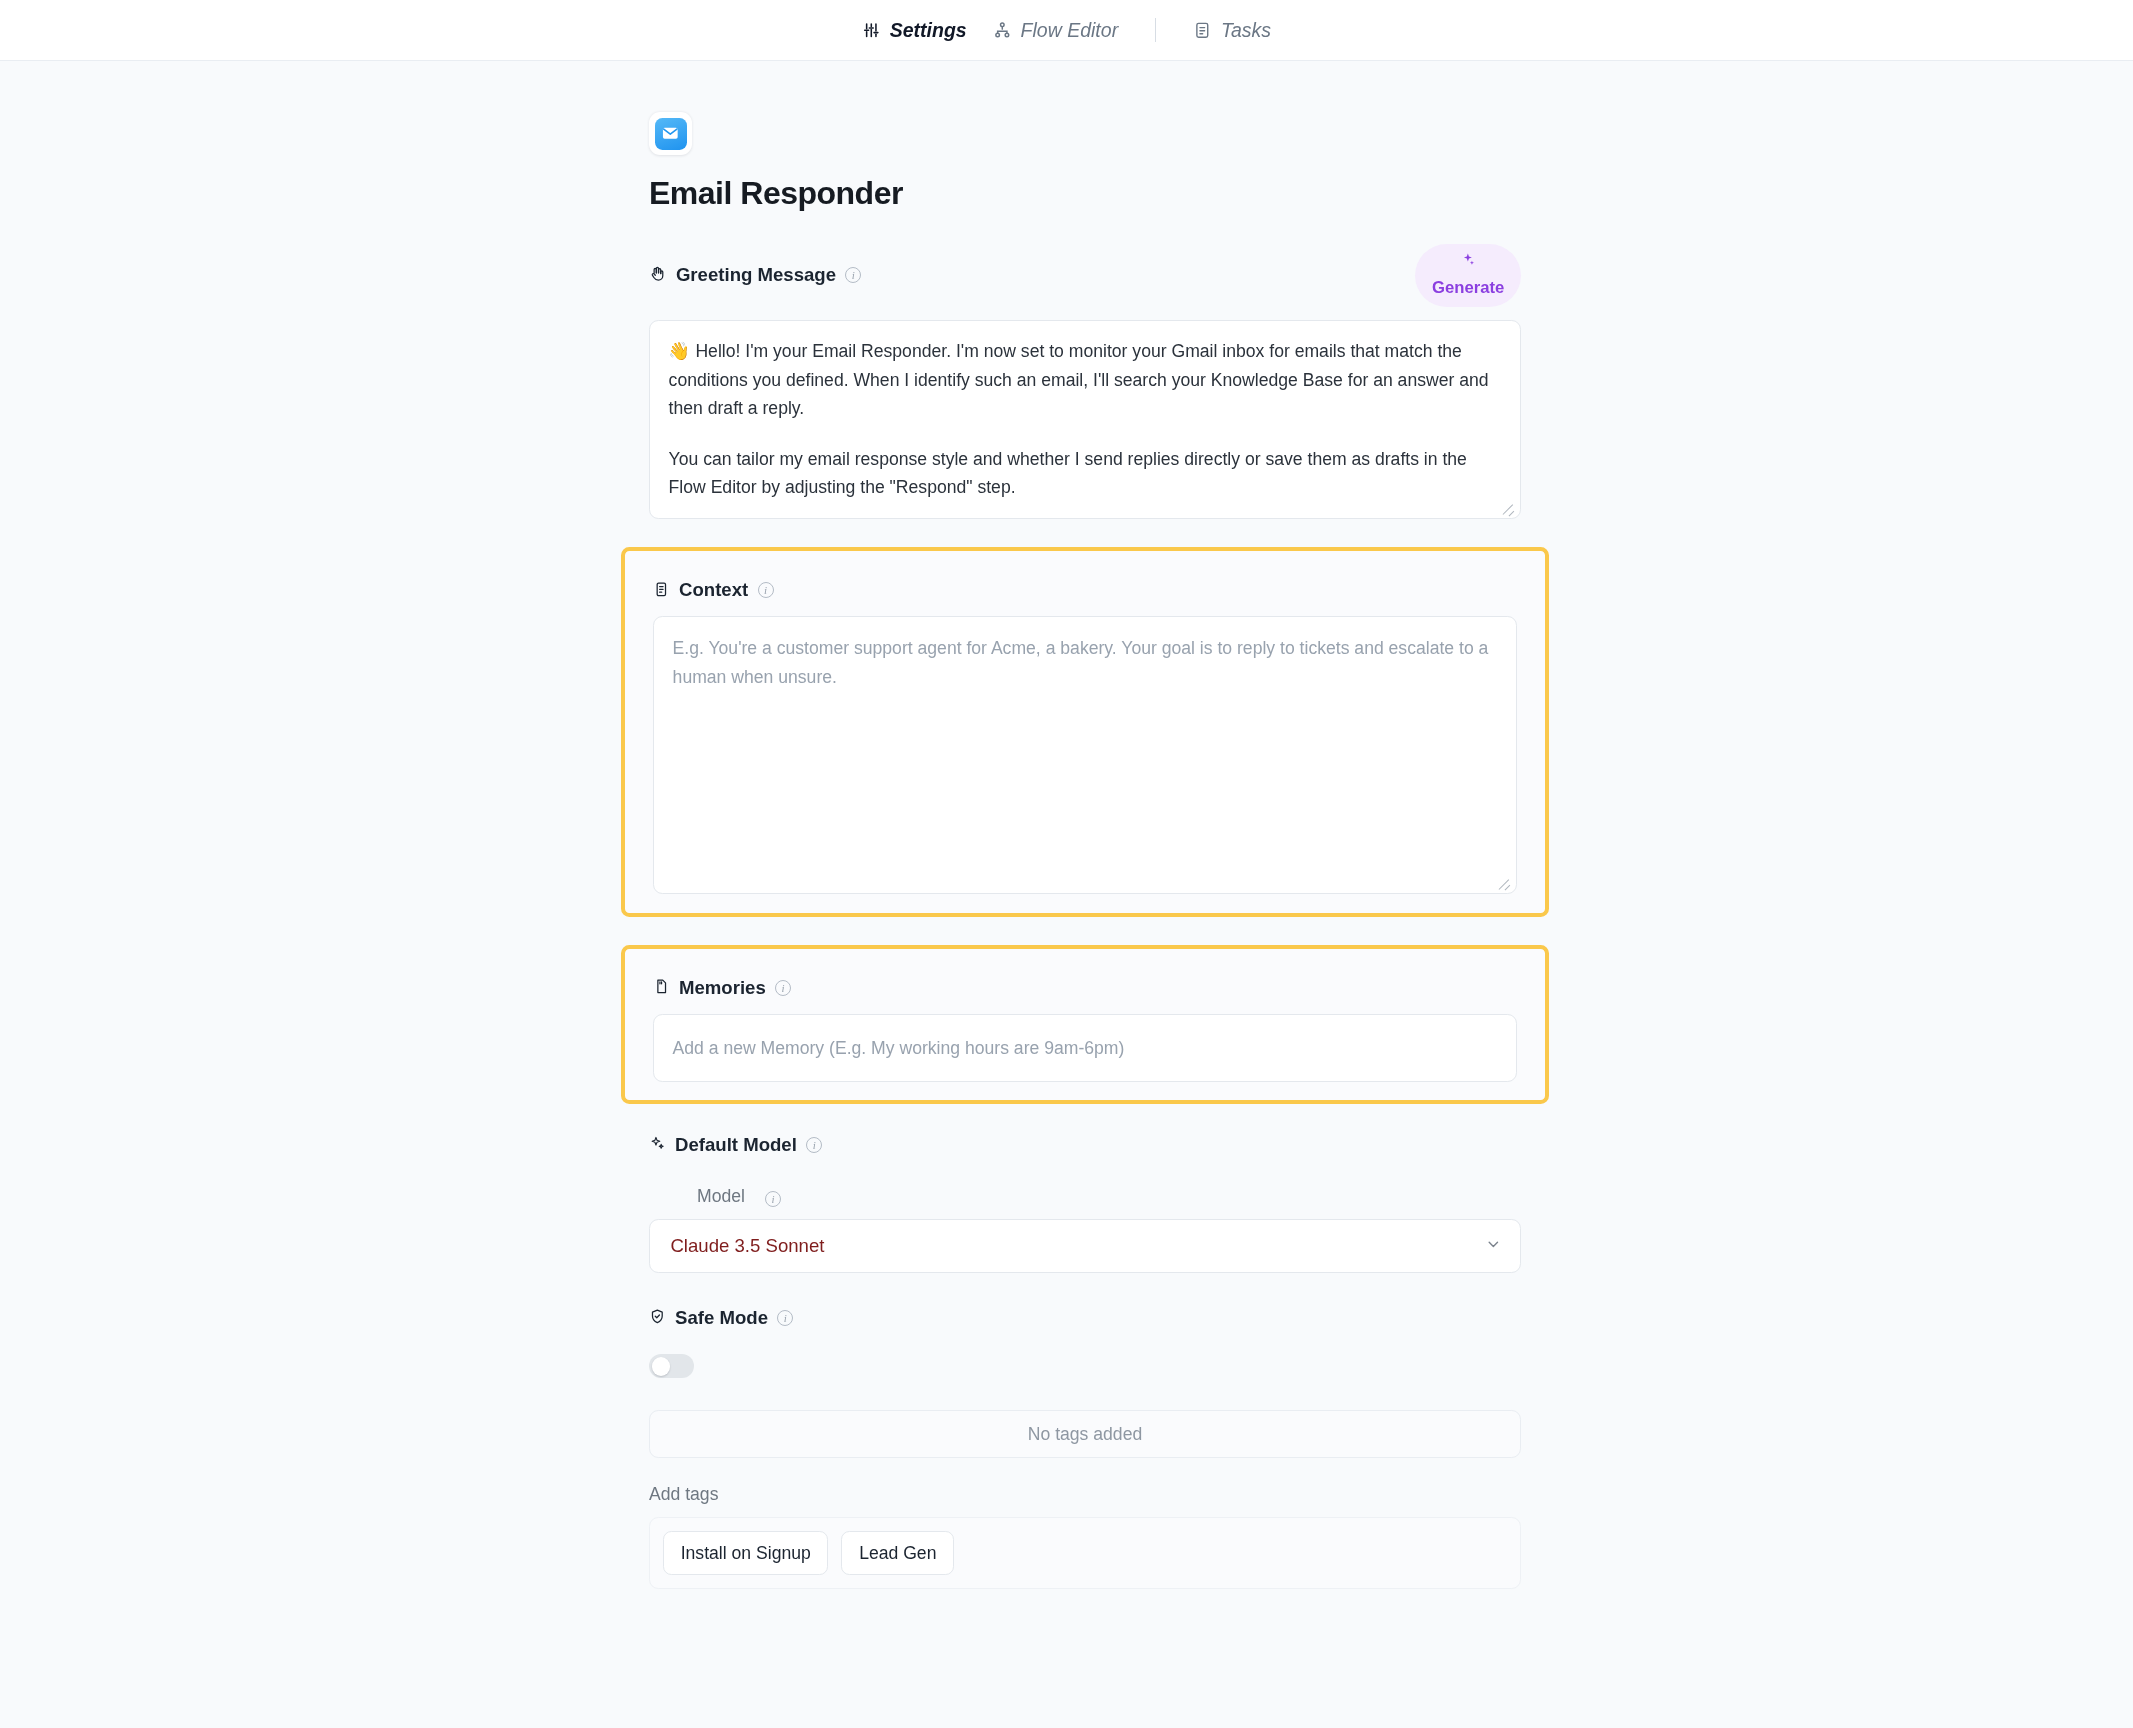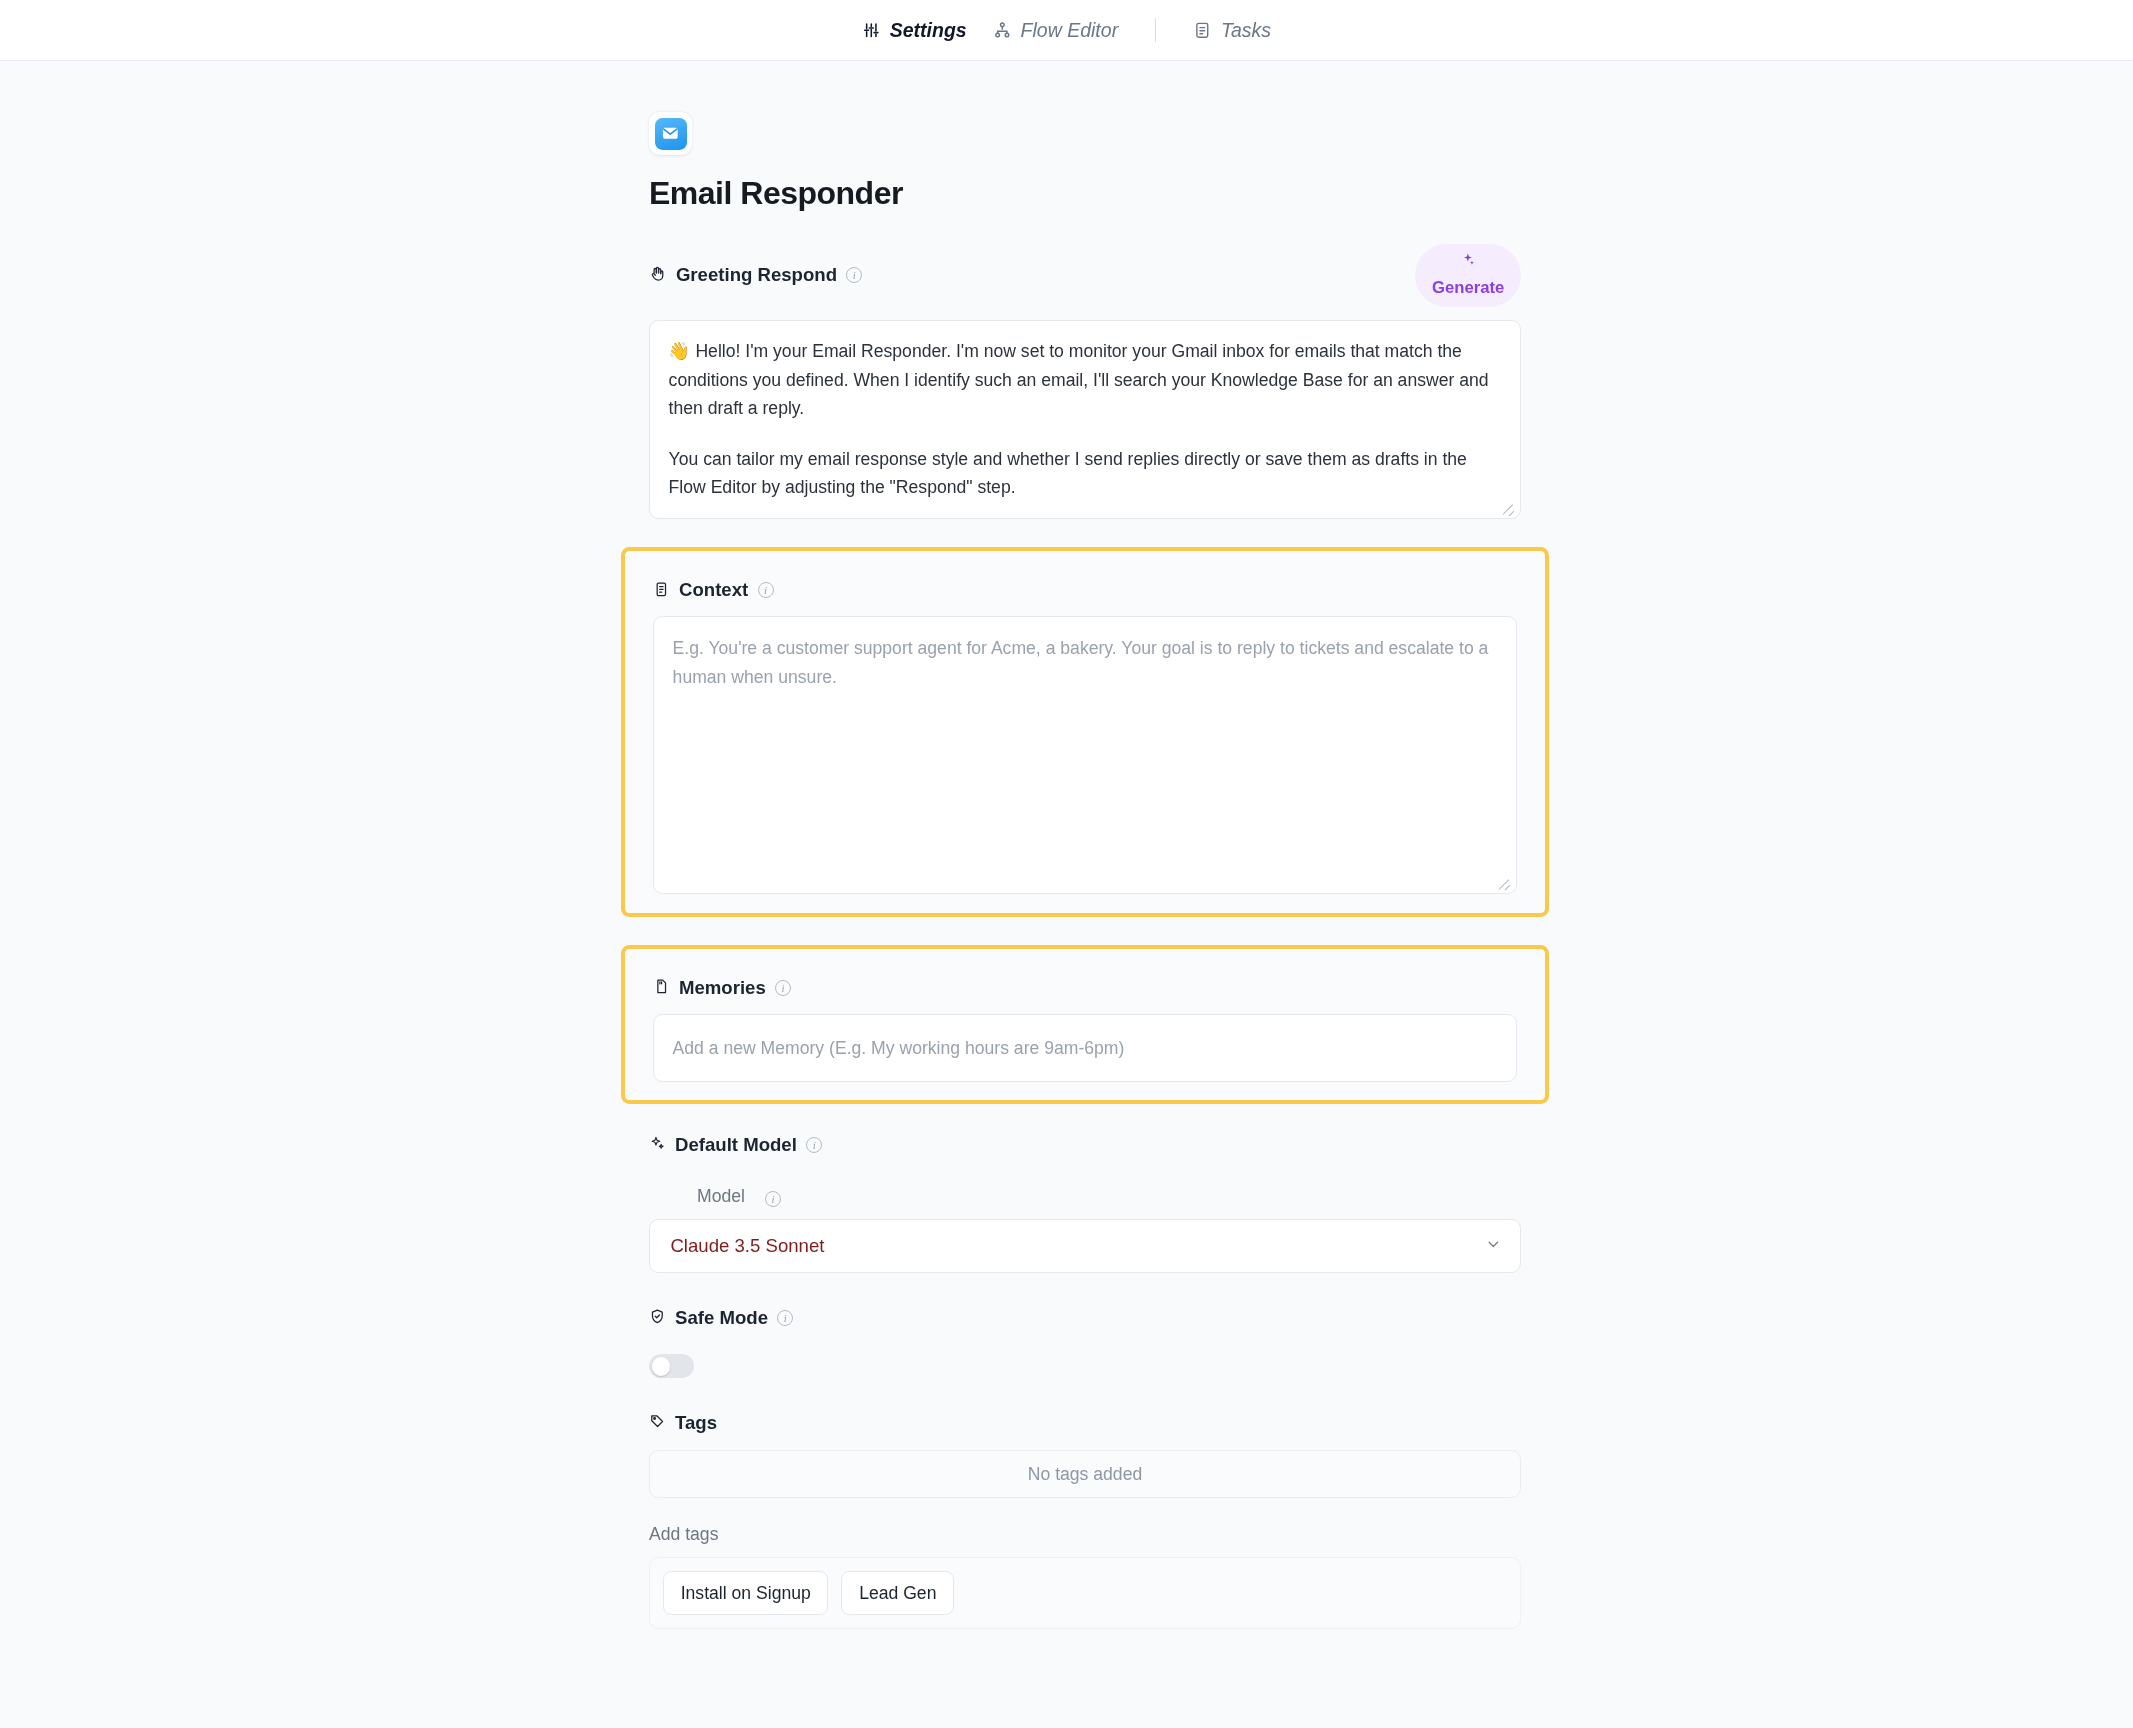--- a/index.html
+++ b/index.html
@@ -334,21 +334,21 @@
       <div class="sec-head row-between">
         <div class="sec-head-left">
           <span>
             <svg width="17.6" height="17.6" viewBox="0 0 24 24" fill="none" stroke="#1b2430" stroke-width="1.7" stroke-linecap="round" stroke-linejoin="round">
               <path d="M7 11V6.2a1.5 1.5 0 0 1 3 0V11"></path>
               <path d="M10 10.5V4.8a1.5 1.5 0 0 1 3 0v5.7"></path>
               <path d="M13 10.8V6.5a1.5 1.5 0 0 1 3 0v5.3"></path>
               <path d="M16 11.5v-2a1.4 1.4 0 0 1 2.8 0v5.2c0 3.4-2.6 6-6 6-3.2 0-4.8-1.4-6.2-3.6l-2-3.3a1.5 1.5 0 0 1 2.5-1.6L8.6 14"></path>
             </svg>
           </span>
-          <span class="sec-title">Greeting Respond</span>
+          <span class="sec-title">Greeting Message</span>
           <span class="info-icon">i</span>
         </div>
         <button class="gen-btn">
           <span>
             <svg width="15" height="15" viewBox="0 0 24 24" fill="#8b3fe0">
               <path d="M11 2.5l1.7 4.6 4.6 1.7-4.6 1.7L11 15.1 9.3 10.5 4.7 8.8l4.6-1.7z"></path>
               <path d="M17.5 14l.9 2.4 2.4.9-2.4.9-.9 2.4-.9-2.4-2.4-.9 2.4-.9z"></path>
             </svg>
           </span>
           <span>Generate</span>
@@ -441,29 +441,20 @@
         </span>
         <span class="sec-title">Safe Mode</span>
         <span class="info-icon">i</span>
       </div>
       <div class="toggle">
         <div class="knob"></div>
       </div>
     </div>
 
     <div class="section">
-      <div class="sec-head">
-        <span>
-          <svg width="16.7" height="16.7" viewBox="0 0 24 24" fill="none" stroke="#1b2430" stroke-width="1.8" stroke-linejoin="round">
-            <path d="M4 4h7.2l8.3 8.3-7.2 7.2L4 11.2z"></path>
-            <circle cx="8" cy="8" r="1.25"></circle>
-          </svg>
-        </span>
-        <span class="sec-title">Tags</span>
-      </div>
 
       <div class="tags-empty">
         <span>No tags added</span>
       </div>
 
       <div class="addtags-label">Add tags</div>
 
       <div class="tag-chiprow">
         <div class="chip">Install on Signup</div>
         <div class="chip">Lead Gen</div>

